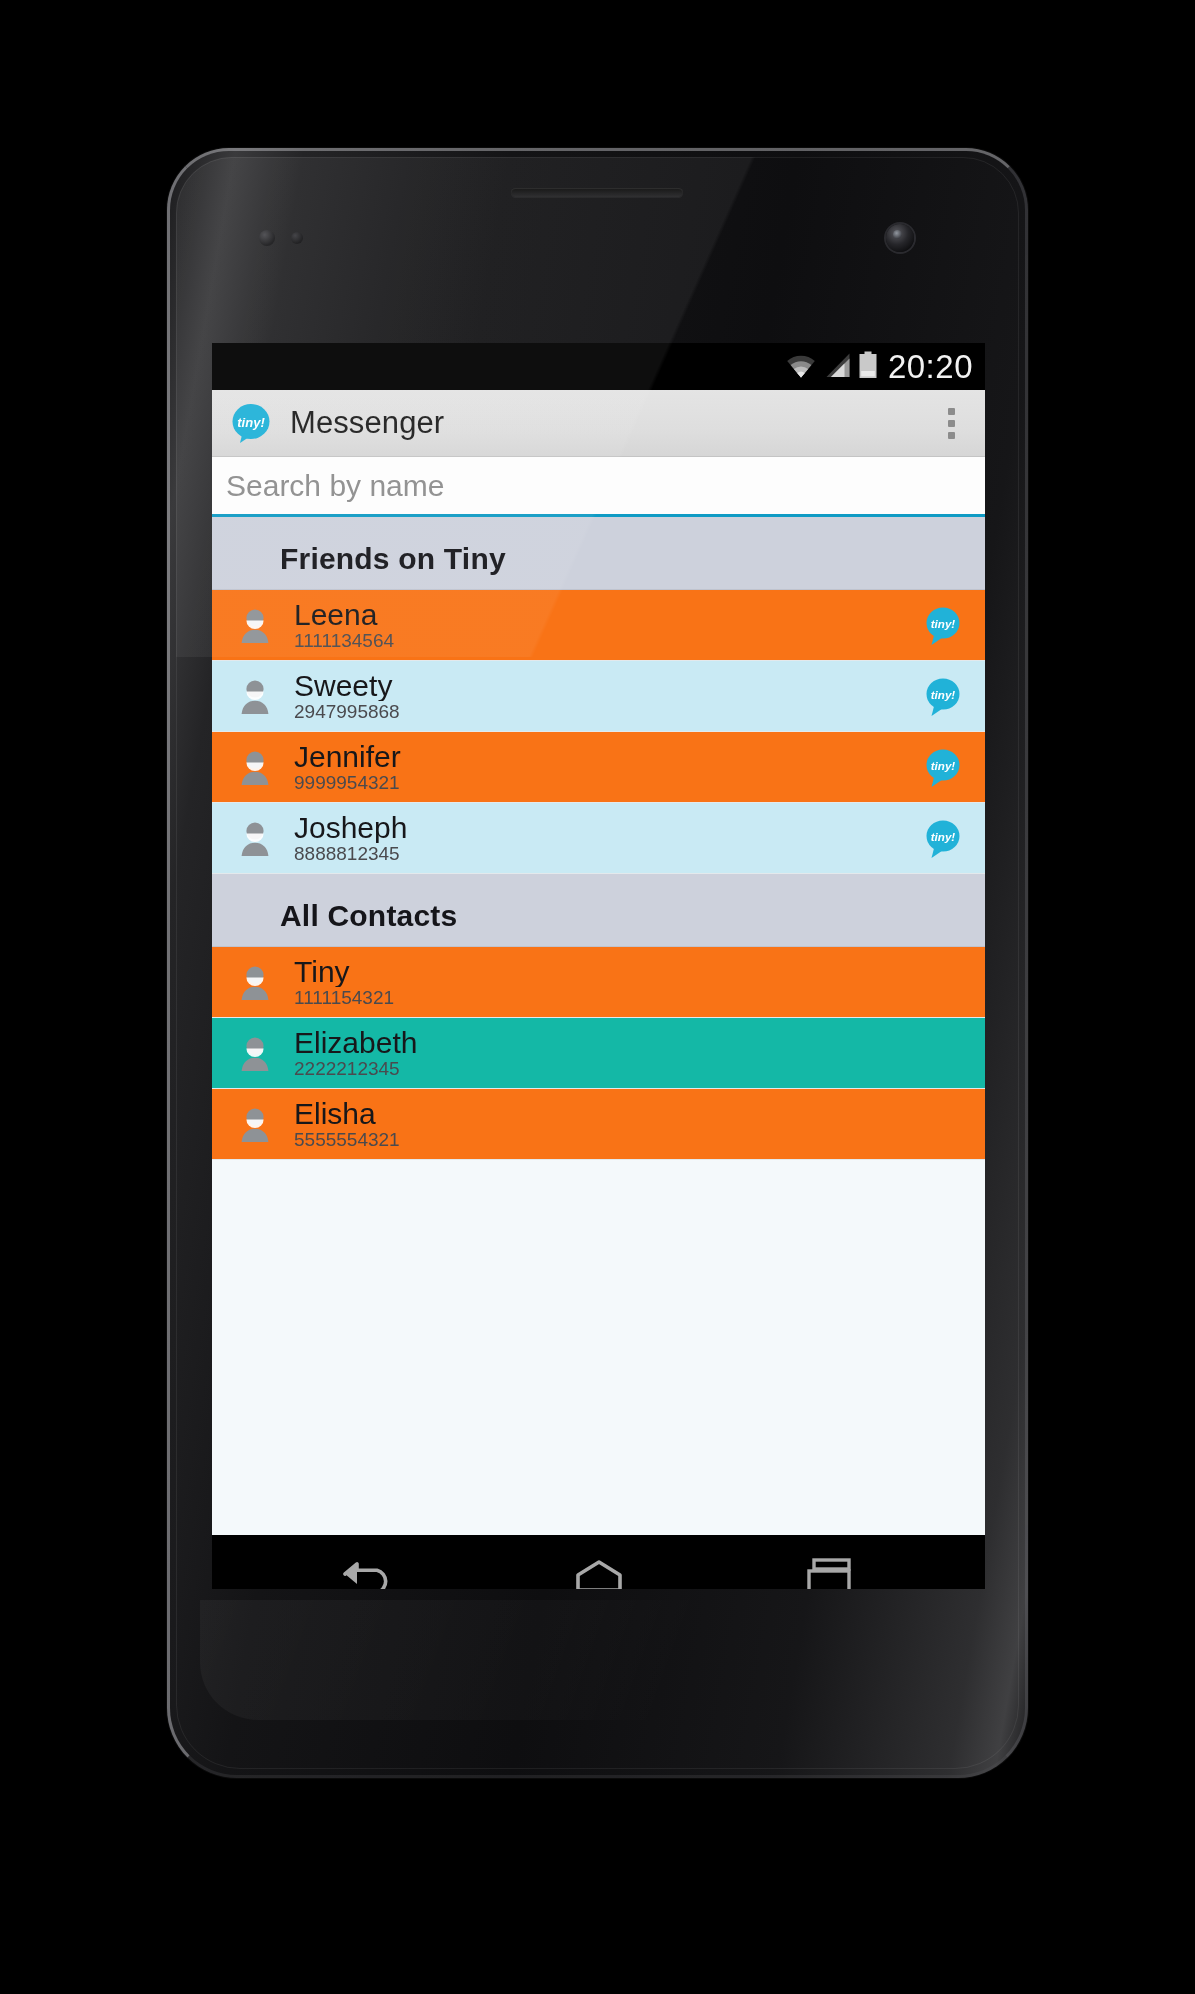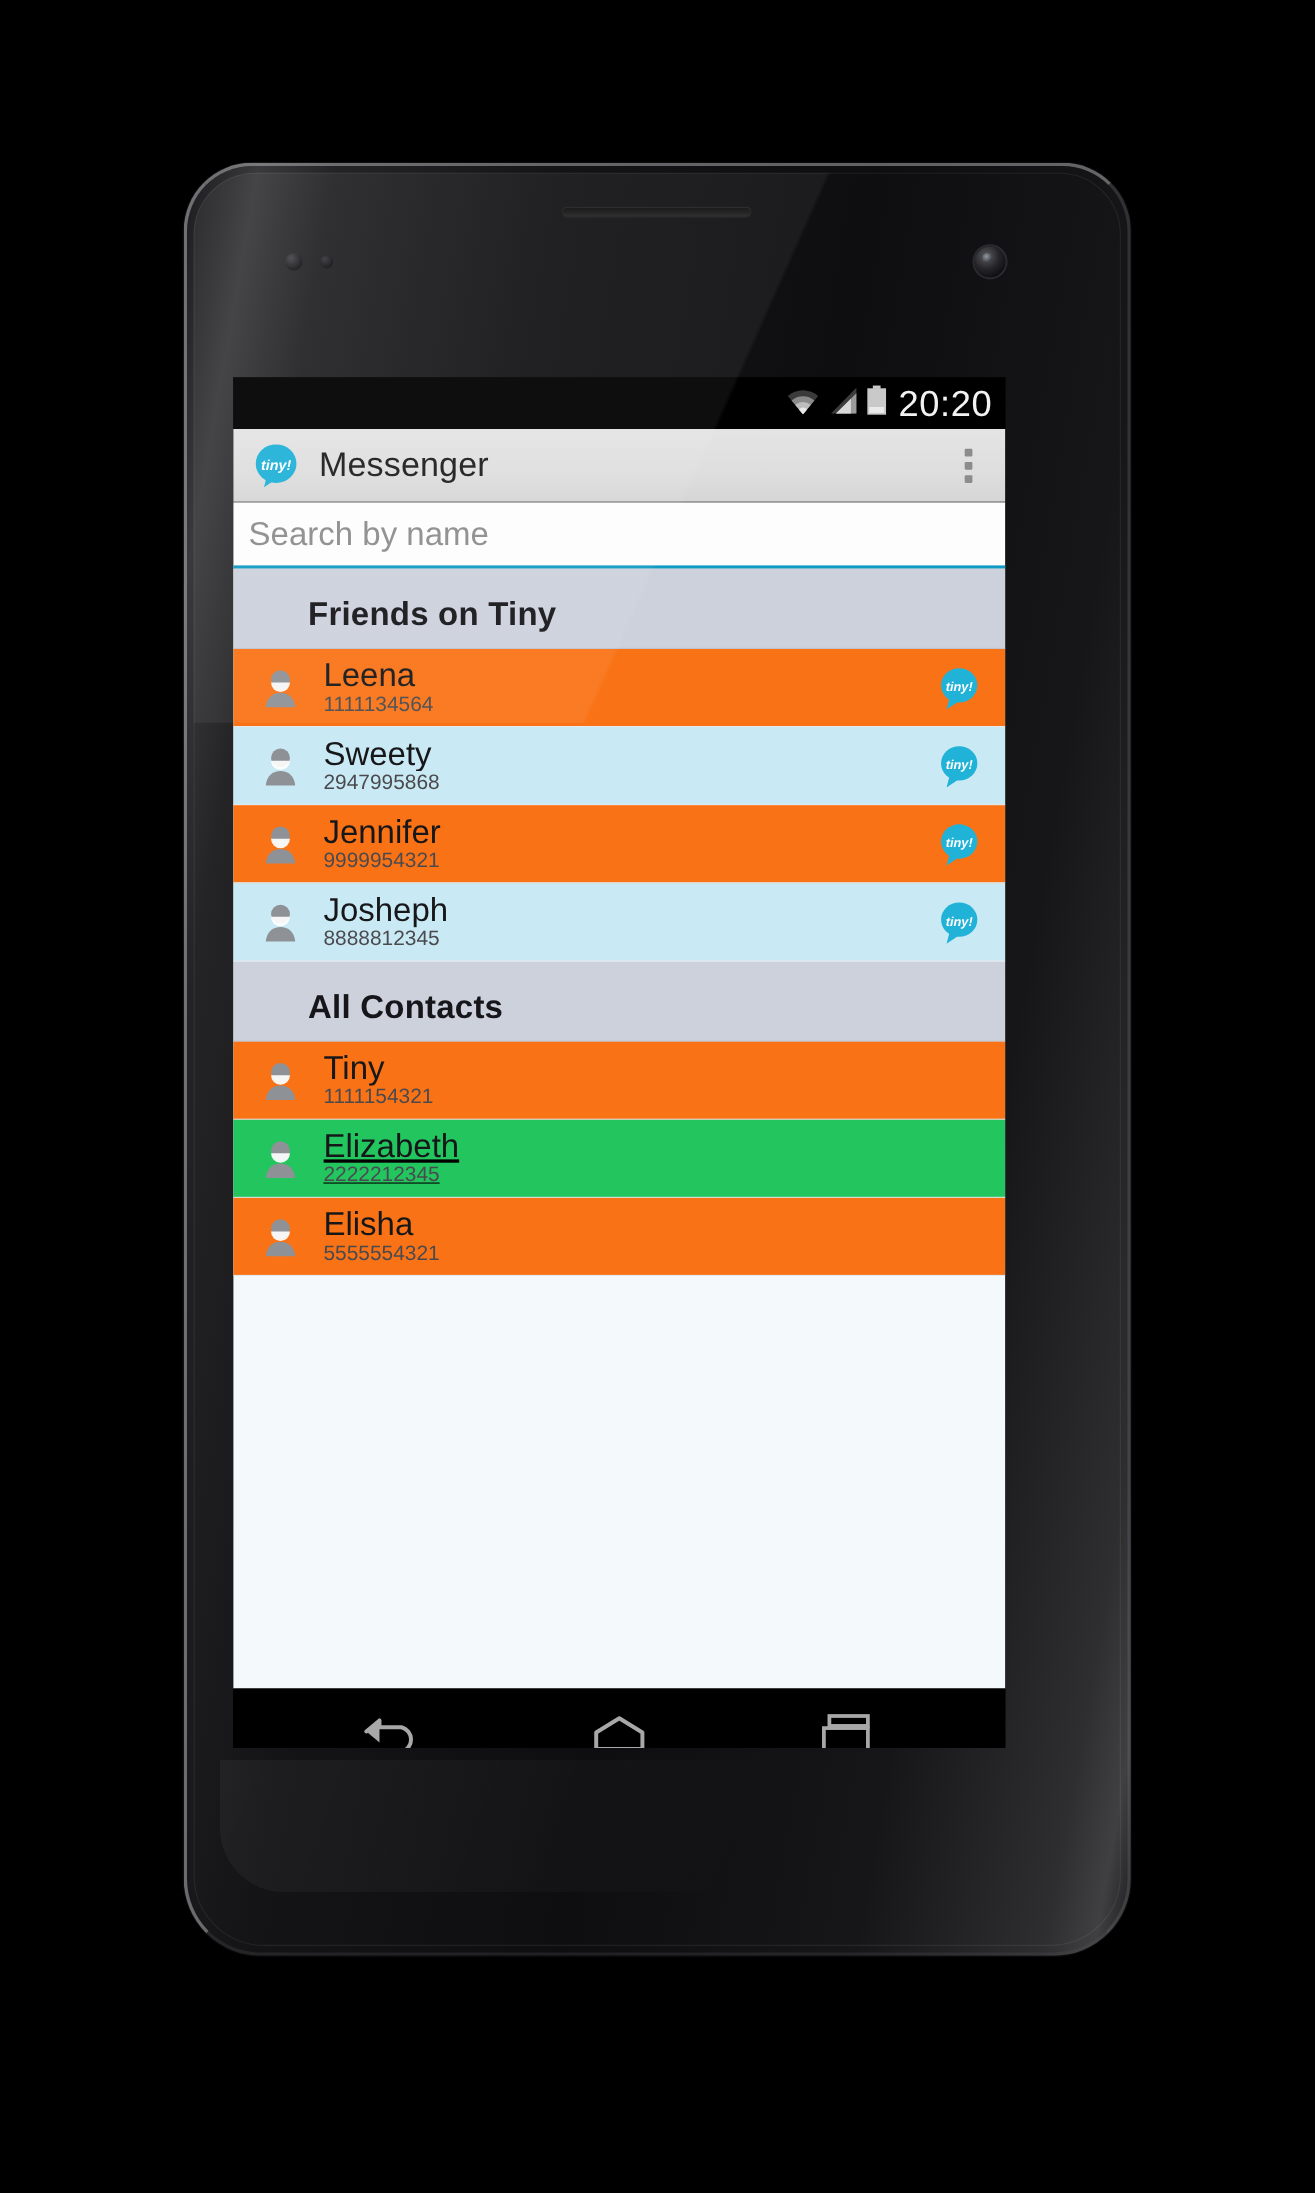--- a/index.html
+++ b/index.html
@@ -112,21 +112,21 @@
     content:""; position:absolute; left:7px; top:6px;
     width:9px; height:9px; border-radius:50%;
     background: radial-gradient(circle at 40% 35%, rgba(190,200,210,0.55), rgba(40,45,55,0.2) 70%);
   }
 
   
   .screen {
     position: absolute;
     left: 212px;
     top: 343px;
-    width: 702px;
+    width: 773px;
     height: 1246px;
     background: #000;
     overflow: hidden;
     z-index: 20;
   }
 
   
   .statusbar {
     position: relative;
     height: 47px;
@@ -237,21 +237,21 @@
   .contact-row {
     position: relative;
     height: 71px;
     display: flex;
     align-items: center;
     padding: 0 22px 0 22px;
     border-bottom: 1px solid #e3e9ec;
   }
   .contact-row.bg-a { background: #f97316; }
   .contact-row.bg-b { background: #c9eaf4; }
-  .contact-row.bg-c { background: #22c55e; text-decoration: underline; }
+  .contact-row.bg-c { background: #14b8a6; }
 
   .avatar-icon {
     flex: 0 0 auto;
     width: 38px; height: 38px;
     margin-right: 20px;
     margin-left: 2px;
   }
   .contact-text {
     display: flex;
     flex-direction: column;

